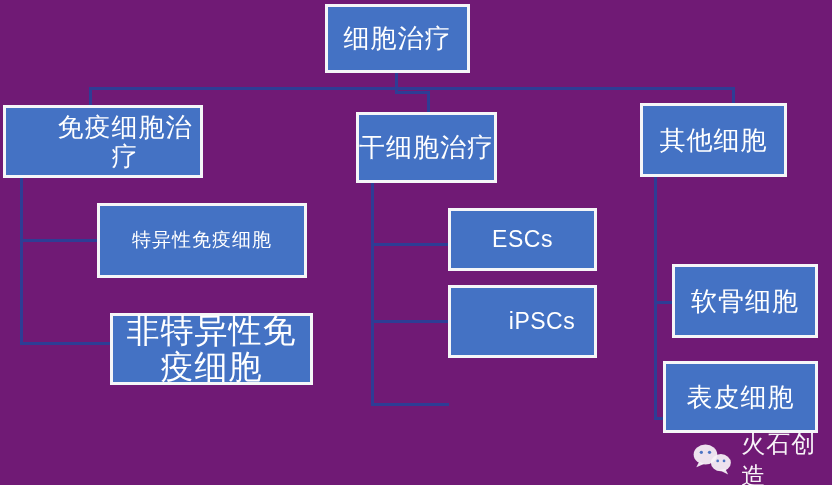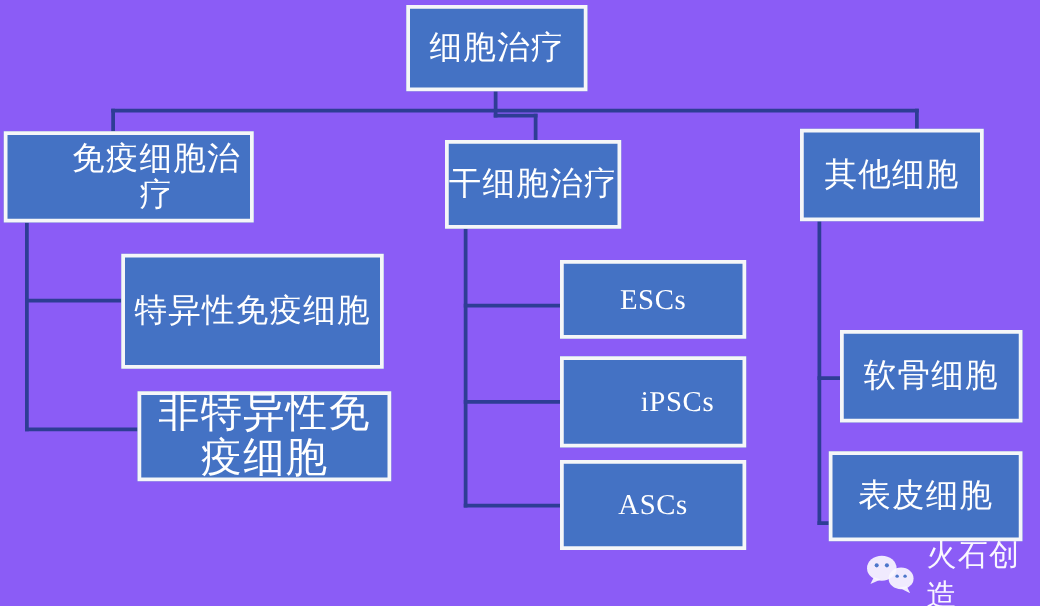--- a/index.html
+++ b/index.html
@@ -1,21 +1,21 @@
 <!DOCTYPE html>
 <html><head>
 <meta charset="utf-8">
 <style>
   html,body{margin:0;padding:0;background:#000;}
   #stage{
     position:relative;
     width:832px;height:485px;
-    background:#8b5cf6;
+    background:#701a75;
     overflow:hidden;
-    font-family:Liberation Serif, serif;
+    font-family:Liberation Sans, sans-serif;
   }
   .node{
     position:absolute;
     box-sizing:border-box;
     background:#4472c4;
     border:3px solid #f5f6f8;
     color:#ffffff;
     display:flex;
     align-items:center;
     justify-content:center;
@@ -25,21 +25,21 @@
     line-height:1.1;
   }
   .node.latin{font-size:23px;letter-spacing:0.5px;}
   .line{
     position:absolute;
     background:#2e3d95;
   }
   
   #n-root       {left:325px;top:4px;  width:145px;height:69px;}
   #n-immune     {left:3px;  top:105px;width:200px;height:73px;padding-left:44px;}
-  #n-specific   {left:97px; top:203px;width:210px;height:92px;font-size:26px;}
+  #n-specific   {left:97px; top:203px;width:210px;height:75px;font-size:19px;}
   #n-nonspecific{left:110px;top:313px;width:203px;height:72px;font-size:33px;}
   #n-stem       {left:356px;top:112px;width:141px;height:71px;}
   #n-escs      {left:448px;top:208px;width:149px;height:63px;}
   #n-ipscs     {left:448px;top:285px;width:149px;height:73px;padding-left:39px;}
   #n-ascs      {left:448px;top:368px;width:149px;height:72px;}
   #n-other      {left:640px;top:103px;width:147px;height:74px;}
   #n-chondrocyte{left:672px;top:264px;width:146px;height:74px;}
   #n-epidermal  {left:663px;top:361px;width:155px;height:72px;}
   
   #c-root-drop  {left:395px;top:73px; width:3px;  height:21px;}
@@ -94,21 +94,20 @@
 
   <div class="node" id="n-root">细胞治疗</div>
 
   <div class="node" id="n-immune">免疫细胞治疗</div>
   <div class="node" id="n-specific">特异性免疫细胞</div>
   <div class="node" id="n-nonspecific">非特异性免疫细胞</div>
 
   <div class="node" id="n-stem">干细胞治疗</div>
   <div class="node latin" id="n-escs">ESCs</div>
   <div class="node latin" id="n-ipscs">iPSCs</div>
-  <div class="node latin" id="n-ascs">ASCs</div>
 
   <div class="node" id="n-other">其他细胞</div>
   <div class="node" id="n-chondrocyte">软骨细胞</div>
   <div class="node" id="n-epidermal">表皮细胞</div>
 
   <div id="watermark">
     <svg class="wm-icon" viewBox="0 0 52 38" aria-hidden="true">
       <g fill="#ffffff" fill-opacity="0.92">
         <ellipse cx="17" cy="13" rx="13" ry="11"></ellipse>
         <path d="M10 21 L7 27 L16 23 Z"></path>

